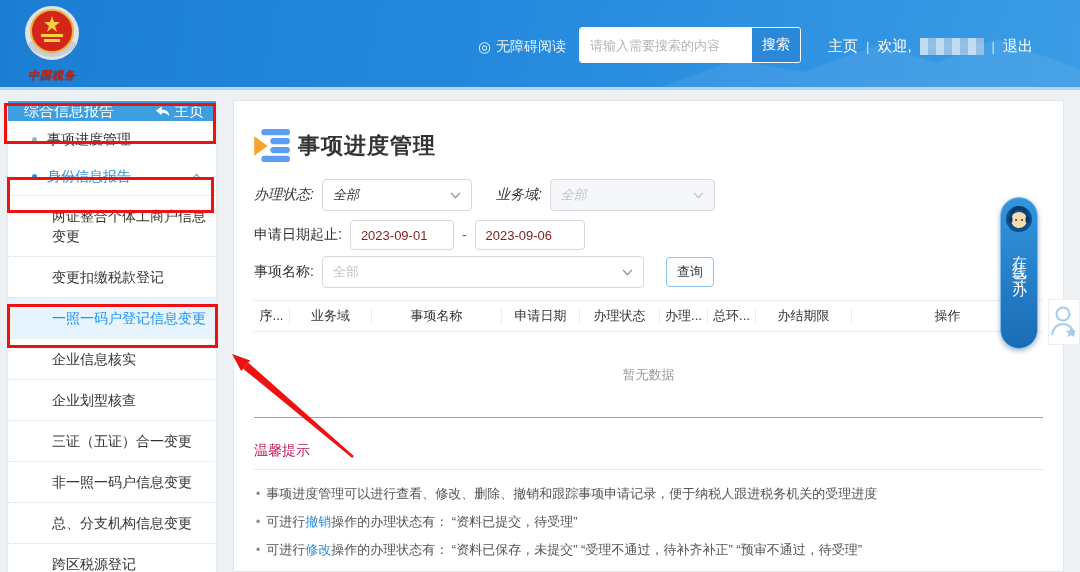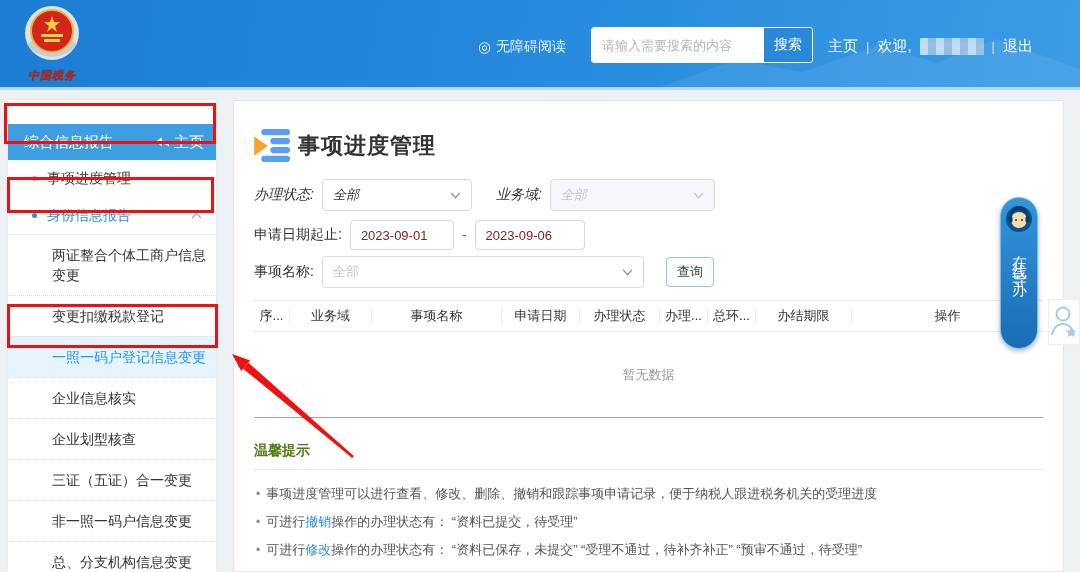--- a/index.html
+++ b/index.html
@@ -14,41 +14,41 @@
     background:rgba(255,255,255,0.07);
     clip-path:polygon(0 100%,18% 55%,34% 75%,52% 30%,66% 60%,80% 20%,100% 70%,100% 100%); }
   .logo-wrap { position:absolute; left:14px; top:4px; width:76px; text-align:center; }
   .logo-caption { color:#b5281e; font-size:11px; font-weight:bold; font-style:italic;
     text-shadow:0 0 1px #7a1a12; letter-spacing:1px; margin-top:-2px; }
   .hdr-title { position:absolute; left:92px; top:26px; color:#fff; font-size:27px;
     font-weight:bold; letter-spacing:1px; text-shadow:0 1px 2px rgba(0,40,90,.35); }
   .access { position:absolute; left:478px; top:38px; color:#eaf4fc; font-size:14px;
     display:flex; align-items:center; gap:5px; cursor:pointer; }
   .access .eye { font-size:15px; }
-  .searchbar { position:absolute; left:591px; top:27px; display:flex; border:1px solid #fff;
+  .searchbar { position:absolute; left:579px; top:27px; display:flex; border:1px solid #fff;
     border-radius:3px; overflow:hidden; }
   .searchbar input { width:172px; height:34px; border:none; outline:none; padding:0 10px;
     font-size:13px; color:#333; }
   .searchbar input::placeholder { color:#b5b5b5; }
   .searchbar button { width:48px; height:34px; border:none; background:#2b87d8; color:#fff;
     font-size:14px; cursor:pointer; font-family:inherit; }
   .hdr-nav { position:absolute; left:828px; top:37px; width:240px; color:#fff; font-size:15px;
     display:flex; align-items:center; gap:8px; white-space:nowrap; }
   .hdr-nav a { color:#fff; text-decoration:none; cursor:pointer; }
   .hdr-sep { color:#cfe6f7; font-size:13px; }
   .blur-name { width:64px; height:17px; border-radius:1px;
     background:
       repeating-linear-gradient(90deg,rgba(200,224,243,.9) 0 8px,rgba(150,190,225,.85) 8px 16px),
       repeating-linear-gradient(0deg,rgba(190,215,240,.5) 0 6px,rgba(230,242,252,.5) 6px 12px);
     filter:blur(.6px); }
 
   
   .sidebar { position:absolute; left:8px; top:100px; width:208px; height:472px;
     background:#fff; box-shadow:0 0 3px rgba(0,0,0,.06); }
-  .sb-header { margin-top:24px; height:36px; background:#3d9ee0; color:#fff; display:flex;
+  .sb-header { margin-top:1px; height:20px; background:#3d9ee0; color:#fff; display:flex;
     align-items:center; justify-content:space-between; padding:0 12px 0 16px; font-size:15px; }
   .sb-home { display:flex; align-items:center; gap:4px; cursor:pointer; }
   .sb-item { display:flex; align-items:center; height:37px; padding-left:24px; font-size:14px;
     color:#333; cursor:pointer; position:relative; }
   .sb-item .dot { width:5px; height:5px; border-radius:50%; background:#9ab3c5; margin-right:10px; }
   .sb-item.blue { color:#2a8fd8; }
   .sb-item.blue .dot { background:#2a8fd8; }
   .sb-item .chev { position:absolute; right:14px; top:15px; }
   .sb-sub { padding:10px 8px 10px 44px; font-size:14px; color:#333; line-height:20px;
     border-top:1px dotted #ddd; cursor:pointer; }
@@ -74,21 +74,21 @@
   .btn-query { margin-left:22px; width:48px; height:30px; background:#fbfdff;
     border:1px solid #8ec6ee; border-radius:4px; color:#404040; font-size:13px; cursor:pointer;
     font-family:inherit; }
   .thead { margin-top:12px; display:flex; border-top:1px solid #e8eaec; border-bottom:1px solid #e8eaec;
     height:32px; align-items:center; font-size:13px; color:#333; }
   .th { text-align:center; border-right:1px solid #eceef0; padding:0 2px; white-space:nowrap;
     overflow:hidden; }
   .th:last-child { border-right:none; }
   .tempty { height:86px; display:flex; align-items:center; justify-content:center;
     color:#999; font-size:13px; border-bottom:1px solid #a3a3a3; }
-  .tips-title { margin-top:24px; color:#4d7c0f; font-size:14px; font-weight:bold; }
+  .tips-title { margin-top:24px; color:#be185d; font-size:14px; font-weight:normal; }
   .tips-divider { margin-top:9px; border-top:1px solid #e8e8e8; }
   .tips-list { margin-top:10px; }
   .tip-line { font-size:13px; color:#555; line-height:27px; display:flex; align-items:baseline; }
   .tip-line .bullet { color:#8a8a8a; margin:0 6px 0 2px; font-size:12px; }
   .tip-blue { color:#2a8fd8; }
 
   
   .guide { position:absolute; left:1000px; top:197px; width:38px; height:152px; z-index:20;
     background:linear-gradient(180deg,#3395dc 0%,#1a6cb5 100%); border-radius:19px;
     border:1px solid #79bcec; box-shadow:0 2px 5px rgba(0,40,90,.35);

